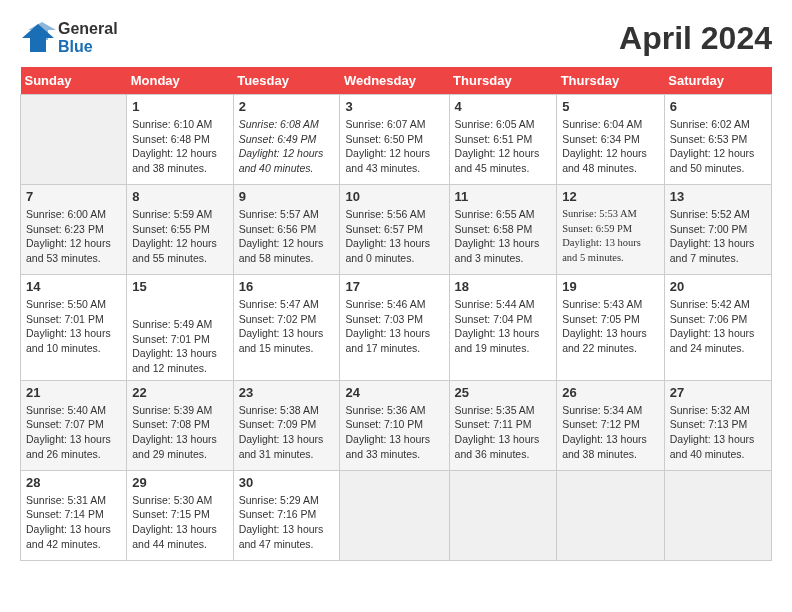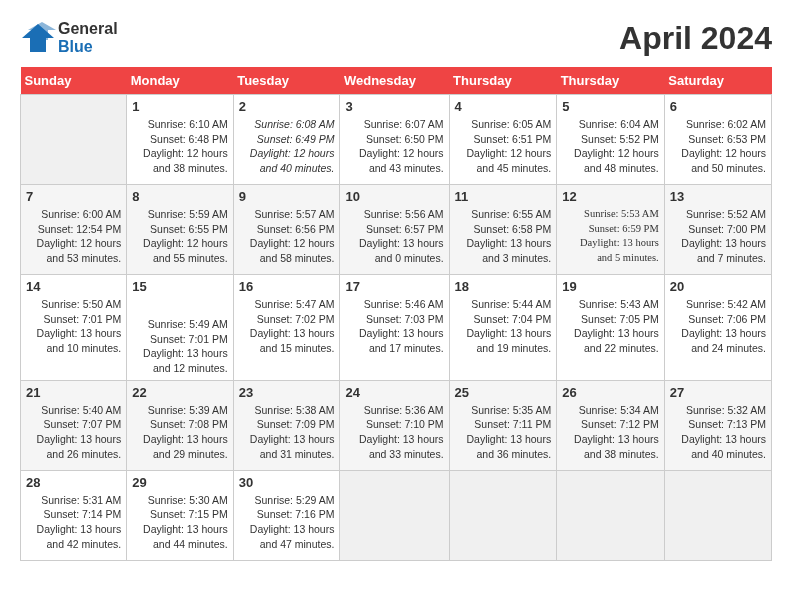--- a/index.html
+++ b/index.html
@@ -55,21 +55,20 @@
       font-weight: bold;
       font-size: 13px;
       color: #333;
       display: block;
       margin-bottom: 3px;
     }
     .day-info {
       color: #333;
       font-size: 10.5px;
       line-height: 1.4;
-      text-align: right;
     }
     tbody tr:nth-child(odd) td {
       background-color: #ffffff;
     }
     tbody tr:nth-child(even) td {
       background-color: #f5f5f5;
     }
     tbody tr td.empty {
       background-color: #f0f0f0 !important;
     }
@@ -153,37 +152,37 @@
         <td>
           <span class="day-num">4</span>
           <div class="day-info" style="white-space: pre-line;">Sunrise: 6:05 AM
 Sunset: 6:51 PM
 Daylight: 12 hours
 and 45 minutes.</div>
         </td>
         <td>
           <span class="day-num">5</span>
           <div class="day-info" style="white-space: pre-line;">Sunrise: 6:04 AM
-Sunset: 5:52 PM
+Sunset: 6:34 PM
 Daylight: 12 hours
 and 48 minutes.</div>
         </td>
         <td>
           <span class="day-num">6</span>
           <div class="day-info" style="white-space: pre-line;">Sunrise: 6:02 AM
 Sunset: 6:53 PM
 Daylight: 12 hours
 and 50 minutes.</div>
         </td>
       </tr>
       <tr>
         <td>
           <span class="day-num">7</span>
           <div class="day-info" style="white-space: pre-line;">Sunrise: 6:00 AM
-Sunset: 12:54 PM
+Sunset: 6:23 PM
 Daylight: 12 hours
 and 53 minutes.</div>
         </td>
         <td>
           <span class="day-num">8</span>
           <div class="day-info" style="white-space: pre-line;">Sunrise: 5:59 AM
 Sunset: 6:55 PM
 Daylight: 12 hours
 and 55 minutes.</div>
         </td>

